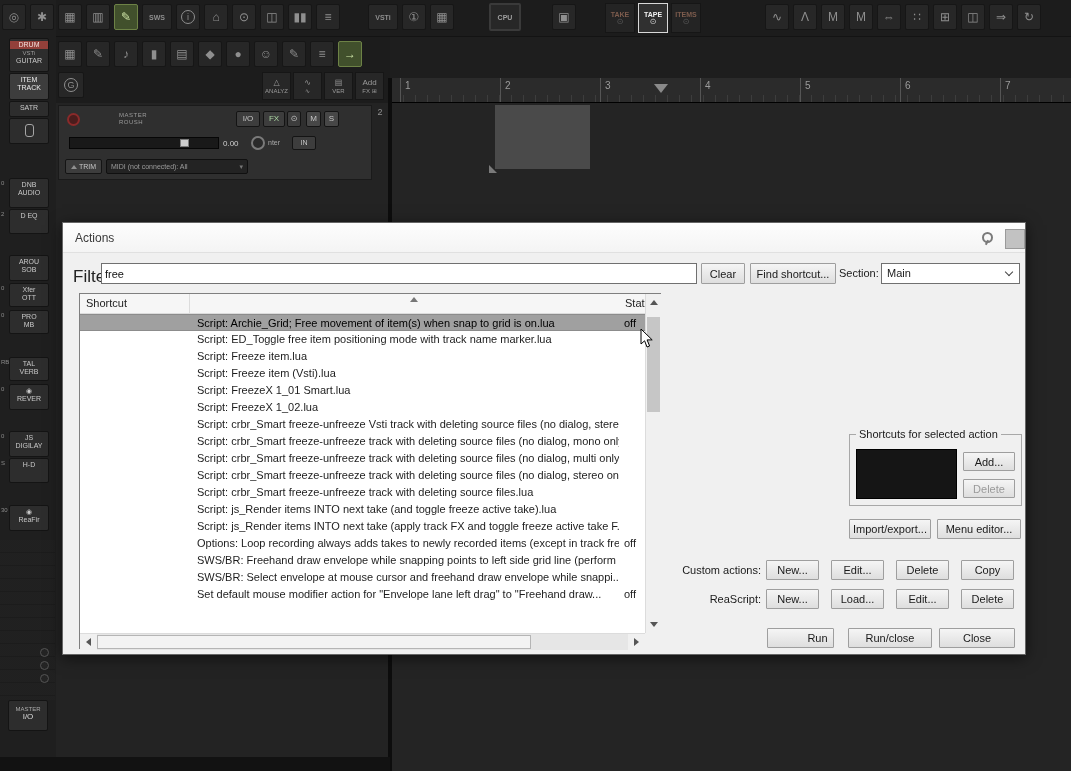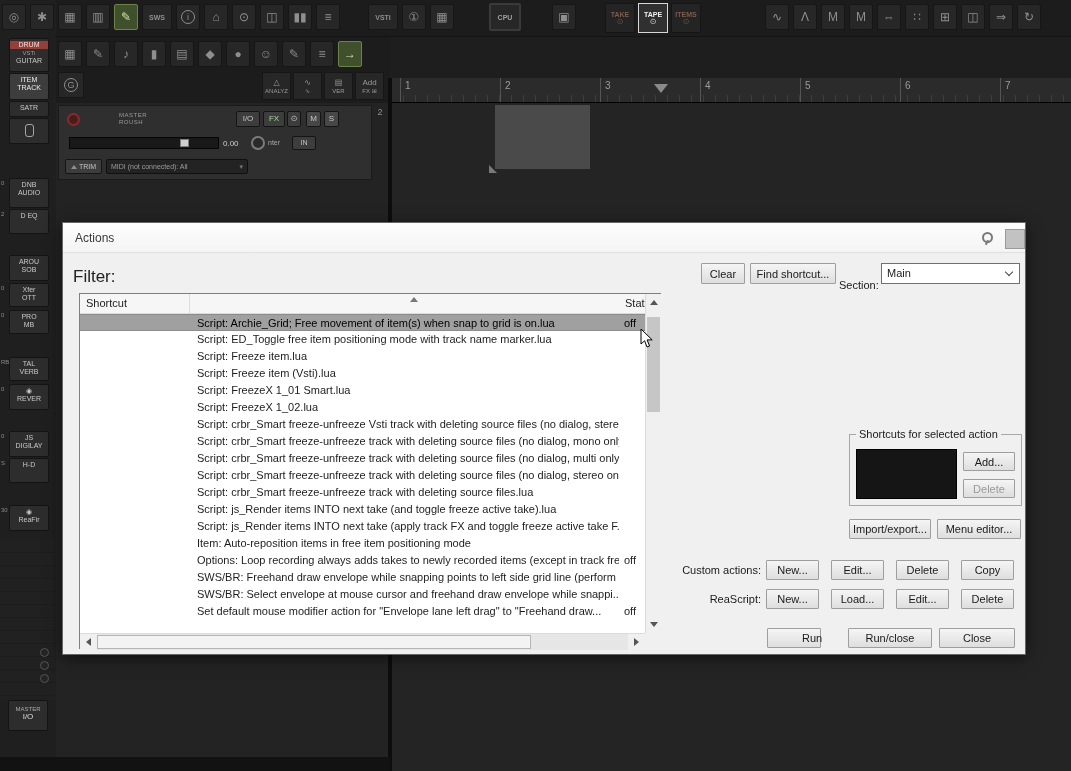--- a/index.html
+++ b/index.html
@@ -94,21 +94,21 @@
 .dtitle-text{position:absolute;left:12px;top:0;line-height:30px;font-size:12px;color:#3a3a3a;}
 .pin{position:absolute;right:32px;top:9px;width:12px;height:13px;}
 .pin::before{content:"";position:absolute;left:1px;top:0;width:7px;height:7px;border:2px solid #7a7a7a;border-radius:50%;}
 .pin::after{content:"";position:absolute;left:5px;top:8px;width:2px;height:5px;background:#7a7a7a;transform:rotate(30deg);}
 .dockbox{position:absolute;right:0;top:6px;width:20px;height:20px;background:#c2c2c2;border:1px solid #9a9a9a;}
 .flabel{position:absolute;left:10px;top:44px;font-size:17px;color:#222;}
 .finput{position:absolute;left:38px;top:40px;width:596px;height:21px;border:1px solid #707070;font-size:11px;padding:0 3px;font-family:inherit;background:#fff;color:#111;}
 .btn{position:absolute;height:20px;background:linear-gradient(#f5f5f5,#dedede);border:1px solid #9e9e9e;font-size:11px;font-family:inherit;color:#1a1a1a;border-radius:1px;}
 .clear{left:638px;top:40px;width:44px;height:21px;}
 .find{left:687px;top:40px;width:86px;height:21px;}
-.slabel{position:absolute;left:776px;top:56px;}
+.slabel{position:absolute;left:776px;top:44px;}
 .combo{position:absolute;left:818px;top:40px;width:139px;height:21px;background:#fff;border:1px solid #707070;line-height:19px;padding-left:5px;}
 .combo-arrow{position:absolute;right:7px;top:5px;width:6px;height:6px;border-right:1px solid #444;border-bottom:1px solid #444;transform:rotate(45deg);}
 .list{position:absolute;left:16px;top:70px;width:582px;height:356px;background:#fff;border:1px solid #7f7f7f;}
 .lhead{position:absolute;left:0;top:0;width:565px;height:20px;background:#f6f6f6;border-bottom:1px solid #dcdcdc;}
 .hc{position:absolute;top:0;height:20px;padding:3px 0 0 6px;border-right:1px solid #dcdcdc;font-size:11px;color:#222;overflow:hidden;}
 .h1{left:0;width:110px;}
 .h2{left:110px;width:429px;}
 .h3{left:539px;width:26px;border-right:none;}
 .sort-caret{position:absolute;left:330px;top:3px;width:0;height:0;border-left:4px solid transparent;border-right:4px solid transparent;border-bottom:5px solid #777;}
 .lrows{position:absolute;left:0;top:20px;width:565px;height:319px;overflow:hidden;}
@@ -138,21 +138,21 @@
 .del{left:900px;top:256px;width:52px;height:19px;color:#9a9a9a;}
 .imp{left:786px;top:296px;width:82px;}
 .menued{left:874px;top:296px;width:84px;}
 .lab{position:absolute;font-size:11px;color:#1a1a1a;}
 .lab-custom{left:560px;top:341px;width:138px;text-align:right;}
 .lab-reas{left:560px;top:370px;width:138px;text-align:right;}
 .btnrow{position:absolute;display:flex;gap:12px;}
 .row-ca{left:703px;top:337px;}
 .row-rs{left:703px;top:366px;}
 .btnrow .btn{position:static;width:53px;height:20px;}
-.run{left:704px;top:405px;width:54px;padding-left:34px;}
+.run{left:704px;top:405px;width:67px;padding-left:34px;}
 .runclose{left:785px;top:405px;width:84px;}
 .closeb{left:876px;top:405px;width:76px;}
 
 
 .cursor{position:absolute;left:640px;top:328px;z-index:200;}
 </style>
 </head>
 <body>
 
 <div class="screen">
@@ -521,20 +521,21 @@
   </div>
 
   <div class="dialog">
     <div class="dtitle">
       <span class="dtitle-text">Actions</span>
       <span class="pin"></span>
       <span class="dockbox"></span>
     </div>
 
     <span class="flabel">Filter:</span>
+    <input class="finput" value="free" style="">
     <button class="btn clear">Clear</button>
     <button class="btn find">Find shortcut...</button>
     <span class="slabel">Section:</span>
     <div class="combo">
       <span>Main</span>
       <span class="combo-arrow"></span>
     </div>
 
     <div class="list">
       <div class="lhead">
@@ -616,25 +617,20 @@
             <span class="c2">Script: js_Render items INTO next take (and toggle freeze active take).lua</span>
             <span class="c3"></span>
           </div>
 
           <div class="lrow">
             <span class="c1"></span>
             <span class="c2">Script: js_Render items INTO next take (apply track FX and toggle freeze active take F...</span>
             <span class="c3"></span>
           </div>
 
-          <div class="lrow">
-            <span class="c1"></span>
-            <span class="c2">Item: Auto-reposition items in free item positioning mode</span>
-            <span class="c3"></span>
-          </div>
 
           <div class="lrow">
             <span class="c1"></span>
             <span class="c2">Options: Loop recording always adds takes to newly recorded items (except in track fre...</span>
             <span class="c3">off</span>
           </div>
 
           <div class="lrow">
             <span class="c1"></span>
             <span class="c2">SWS/BR: Freehand draw envelope while snapping points to left side grid line (perform ...</span>

